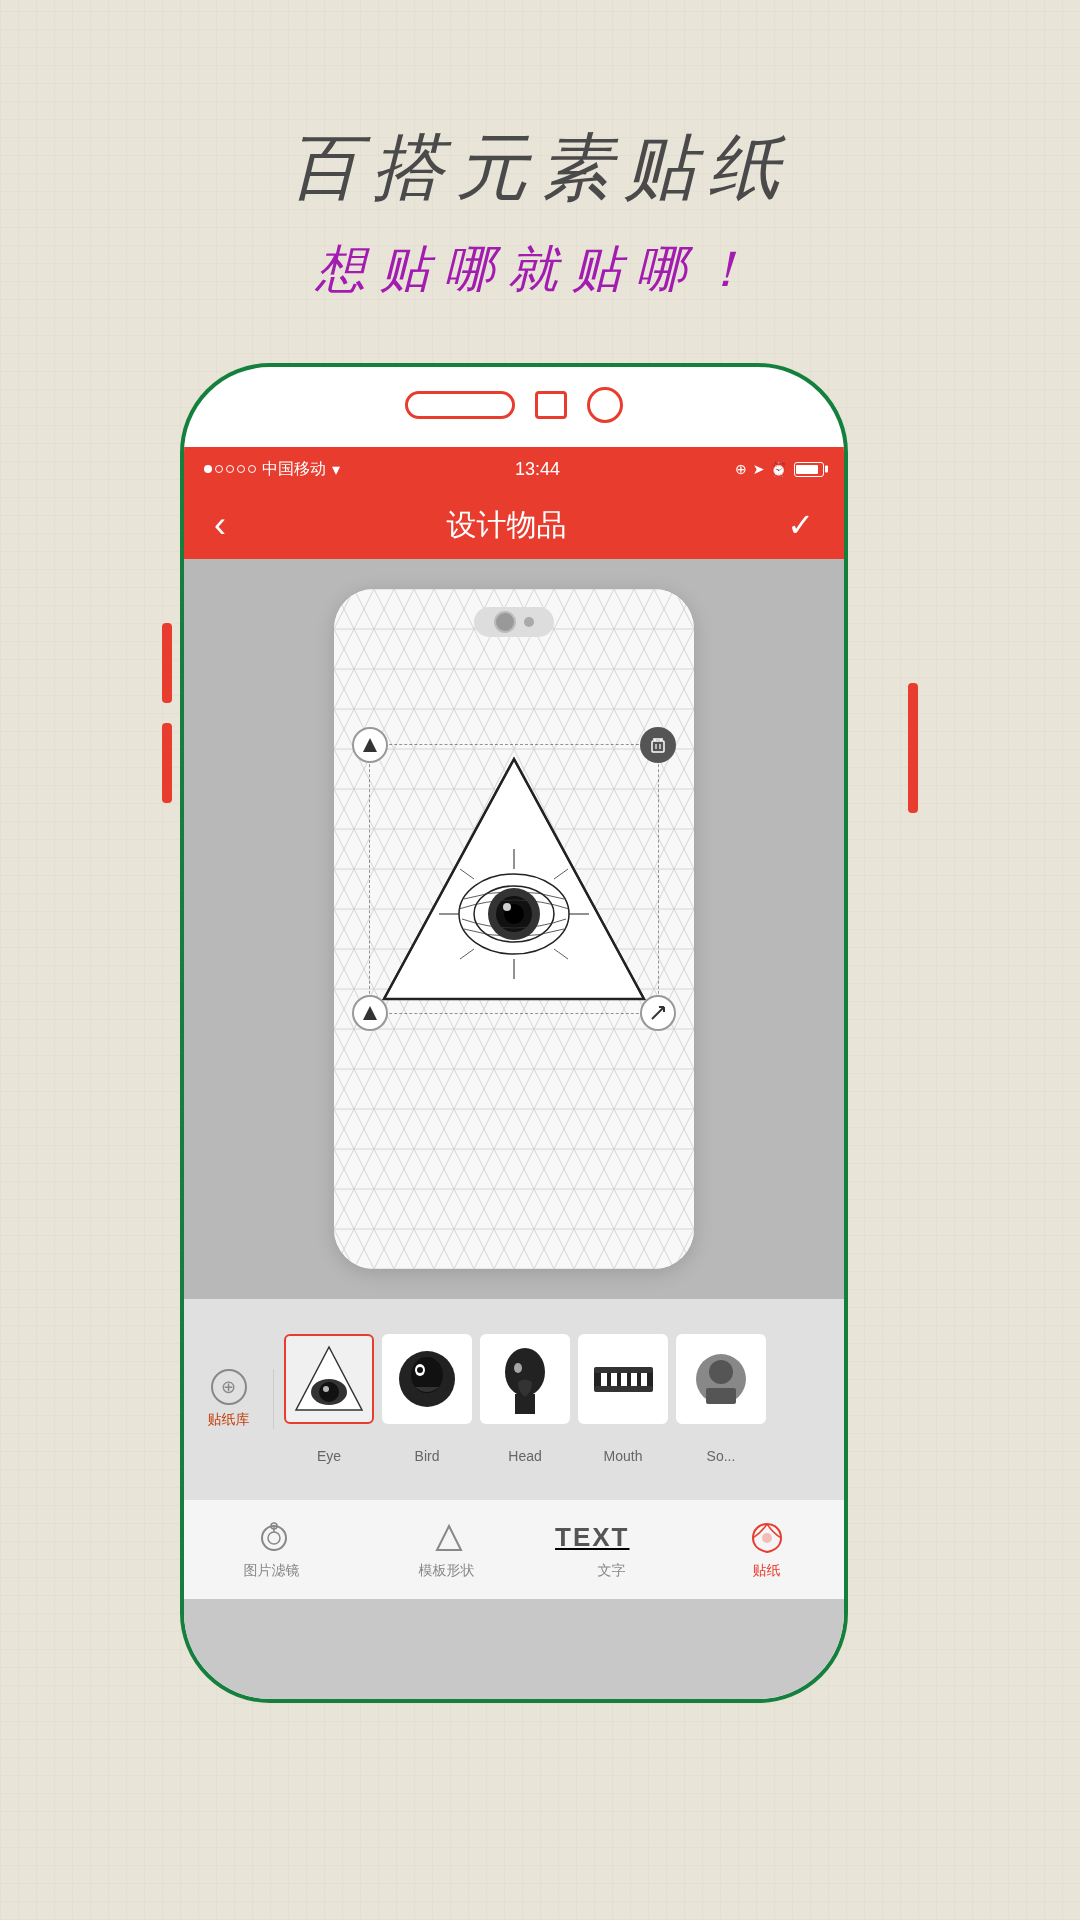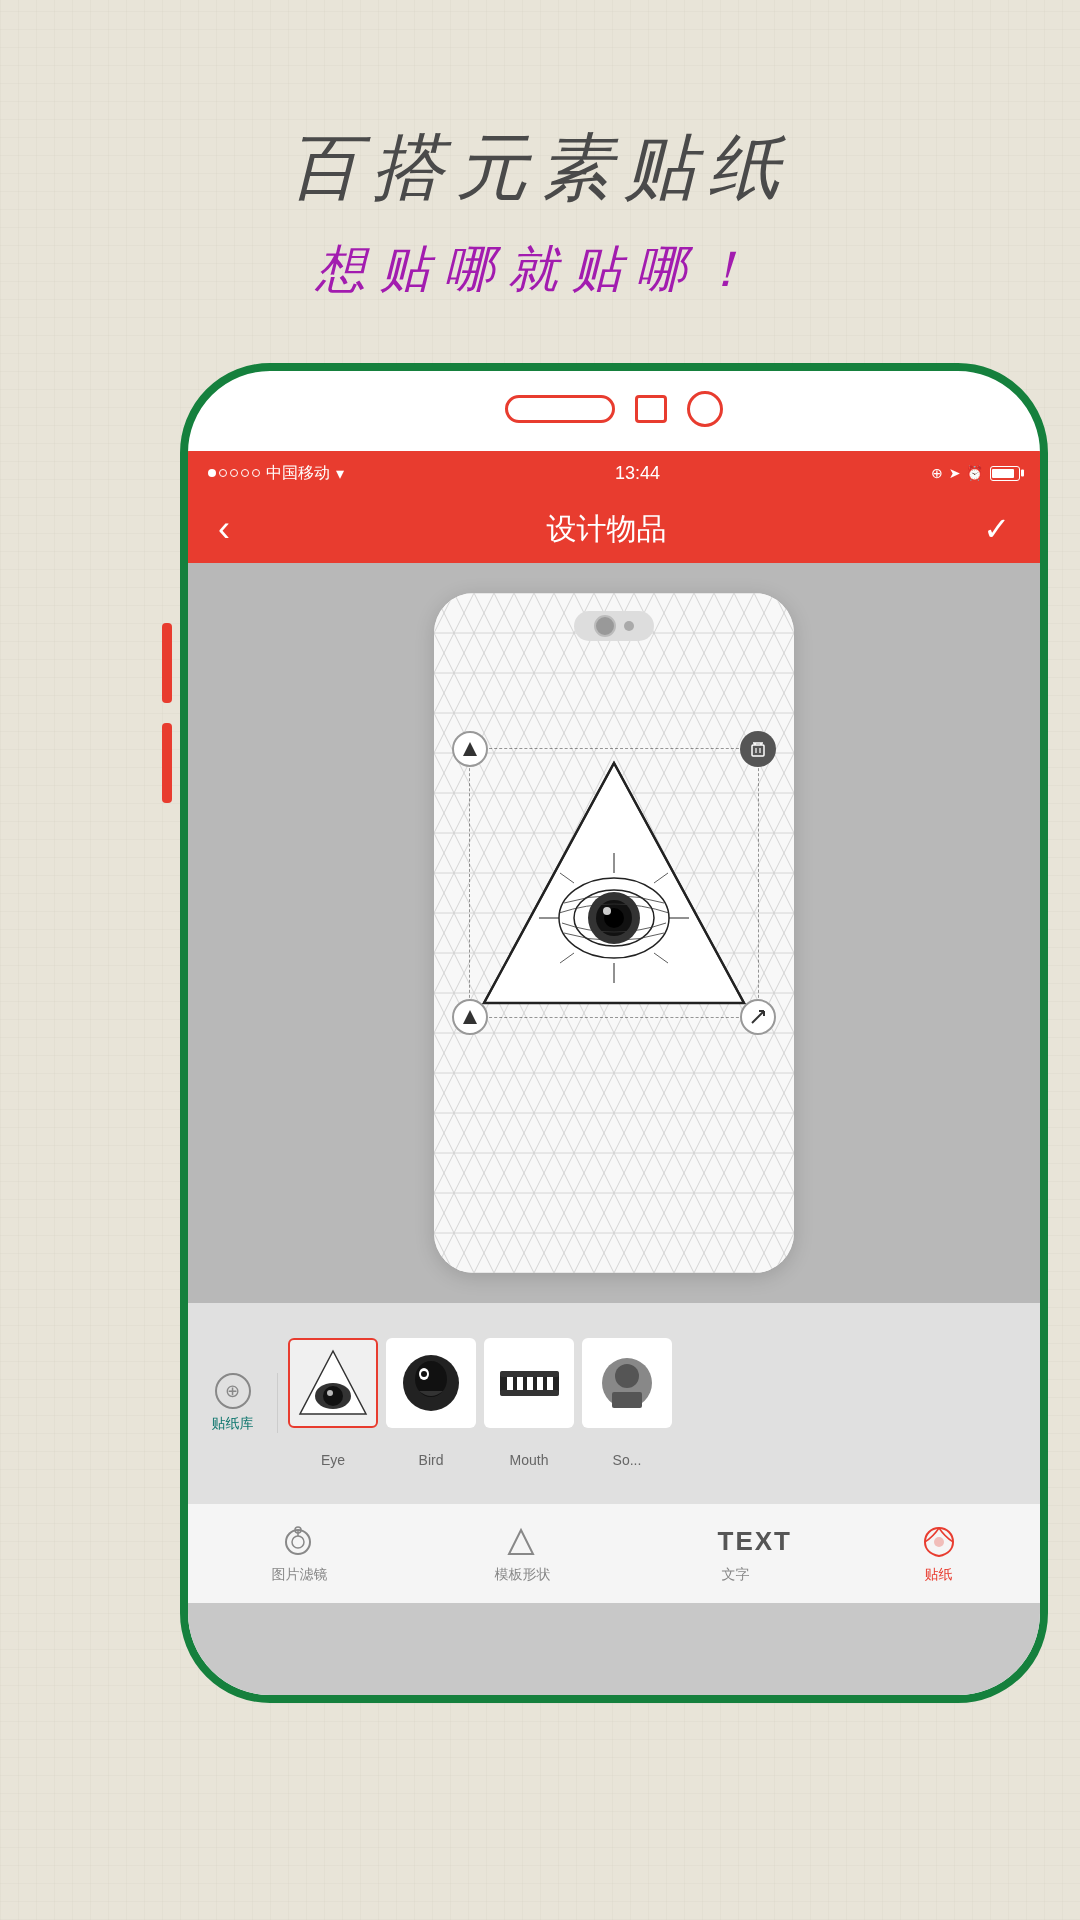--- a/index.html
+++ b/index.html
@@ -50,23 +50,23 @@
     
     .phone-container {
       position: relative;
       width: 720px;
       margin: 0 auto;
     }
 
     
     .phone-frame {
       position: relative;
-      width: 868px;
+      width: 668px;
       height: 1340px;
-      border: 8px solid #15803d;
+      border: 4px solid #15803d;
       border-radius: 90px;
       background: #fff;
       overflow: hidden;
     }
 
     
     .phone-top {
       position: absolute;
       top: -2px;
       left: 50%;
@@ -351,21 +351,21 @@
       border: 2px solid #888;
       border-radius: 50%;
       display: flex;
       align-items: center;
       justify-content: center;
       font-size: 18px;
       color: #888;
     }
     .sticker-lib-label {
       font-size: 14px;
-      color: #0f766e;
+      color: #c2410c;
     }
     .stickers-scroll {
       display: flex;
       gap: 8px;
       padding: 0 10px;
       overflow-x: auto;
       flex: 1;
       align-items: center;
     }
     .sticker-item {
@@ -413,21 +413,22 @@
       display: flex;
       flex-direction: column;
       align-items: center;
       gap: 6px;
     }
     .tab-icon {
       width: 36px;
       height: 36px;
       display: flex;
       align-items: center;
-      justify-content: flex-start;
+      justify-content: flex-end;
+      text-decoration: underline;
     }
     .tab-label {
       font-size: 14px;
       color: #888;
     }
     .tab-label.active {
       color: #e83c2f;
     }
     .tab-text-label {
       font-size: 26px;
@@ -613,20 +614,31 @@
                   <ellipse cx="37" cy="37" rx="28" ry="28" fill="#222"></ellipse>
                   <ellipse cx="37" cy="33" rx="16" ry="18" fill="#111"></ellipse>
                   <ellipse cx="30" cy="28" rx="5" ry="6" fill="white"></ellipse>
                   <ellipse cx="30" cy="28" rx="3" ry="3" fill="#111"></ellipse>
                   <path d="M25,45 Q37,55 49,45" fill="#333" stroke="none"></path>
                 </svg>
               </div>
               <span class="sticker-name">Bird</span>
             </div>
 
+            <div class="sticker-item">
+              <div class="sticker-thumb">
+                <svg viewBox="0 0 75 75" xmlns="http://www.w3.org/2000/svg">
+                  <ellipse cx="37" cy="30" rx="20" ry="24" fill="#222"></ellipse>
+                  <rect x="27" y="52" width="20" height="20" fill="#222"></rect>
+                  <ellipse cx="30" cy="26" rx="4" ry="5" fill="white" opacity="0.6"></ellipse>
+                  <path d="M30,40 Q37,35 44,40 Q44,50 37,55 Q30,50 30,40" fill="#333"></path>
+                </svg>
+              </div>
+              <span class="sticker-name">Head</span>
+            </div>
 
             <div class="sticker-item">
               <div class="sticker-thumb">
                 <svg viewBox="0 0 75 75" xmlns="http://www.w3.org/2000/svg">
                   <rect x="8" y="25" width="59" height="25" rx="4" fill="#222"></rect>
                   <rect x="8" y="25" width="59" height="6" rx="2" fill="#333"></rect>
                   <rect x="8" y="44" width="59" height="6" rx="2" fill="#333"></rect>
                   <rect x="15" y="31" width="6" height="13" fill="white"></rect>
                   <rect x="25" y="31" width="6" height="13" fill="white"></rect>
                   <rect x="35" y="31" width="6" height="13" fill="white"></rect>

